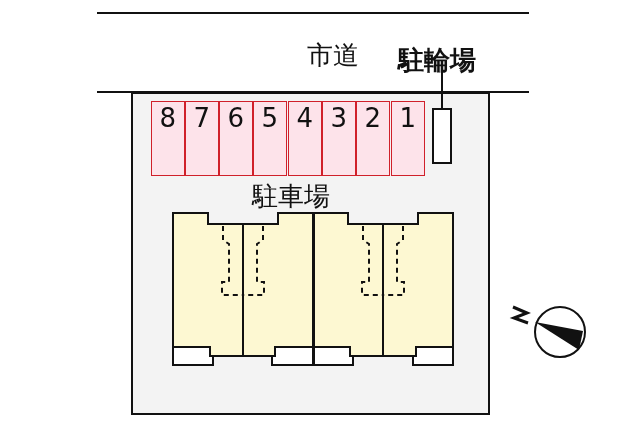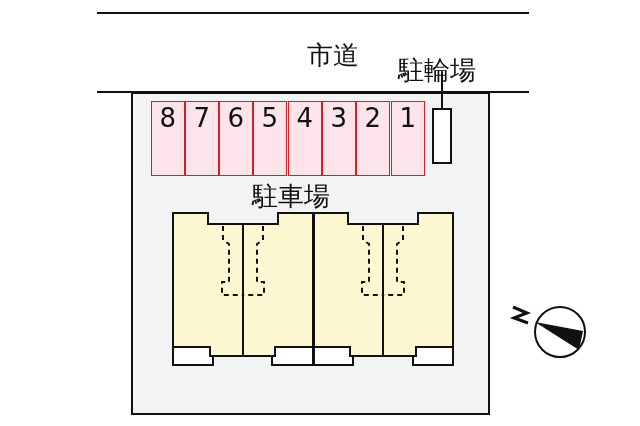--- a/index.html
+++ b/index.html
@@ -10,21 +10,21 @@
   .stall{position:absolute;top:101px;height:75px;width:33.5px;background:#fde3ea;border:1.5px solid #d0202a;box-sizing:border-box;text-align:center;font-size:26px;line-height:32px;color:#111;}
   .bike{position:absolute;left:432px;top:108px;width:20px;height:56px;background:#fff;border:2px solid #111;box-sizing:border-box;}
   .bike-leader{position:absolute;left:441px;top:72px;width:2px;height:62px;background:#111;}
   svg{position:absolute;left:0;top:0;}
 </style>
 </head>
 <body>
 
 <div class="road-line" style="left:97px;top:12px;width:432px;"></div>
 <div class="label" style="left:279px;top:42px;margin-left:28px;">市道</div>
-<div class="label" style="left:398px;top:57px;">駐輪場</div>
+<div class="label" style="left:398px;top:47px;font-weight:bold;">駐輪場</div>
 <div class="road-line" style="left:97px;top:91px;width:432px;"></div>
 
 <div class="lot"></div>
 
 <div id="stalls">
   <div class="stall" style="left:151px;"><span>8</span></div>
   <div class="stall" style="left:185px;"><span>7</span></div>
   <div class="stall" style="left:219px;"><span>6</span></div>
   <div class="stall" style="left:253px;"><span>5</span></div>
   <div class="stall" style="left:288px;"><span>4</span></div>

